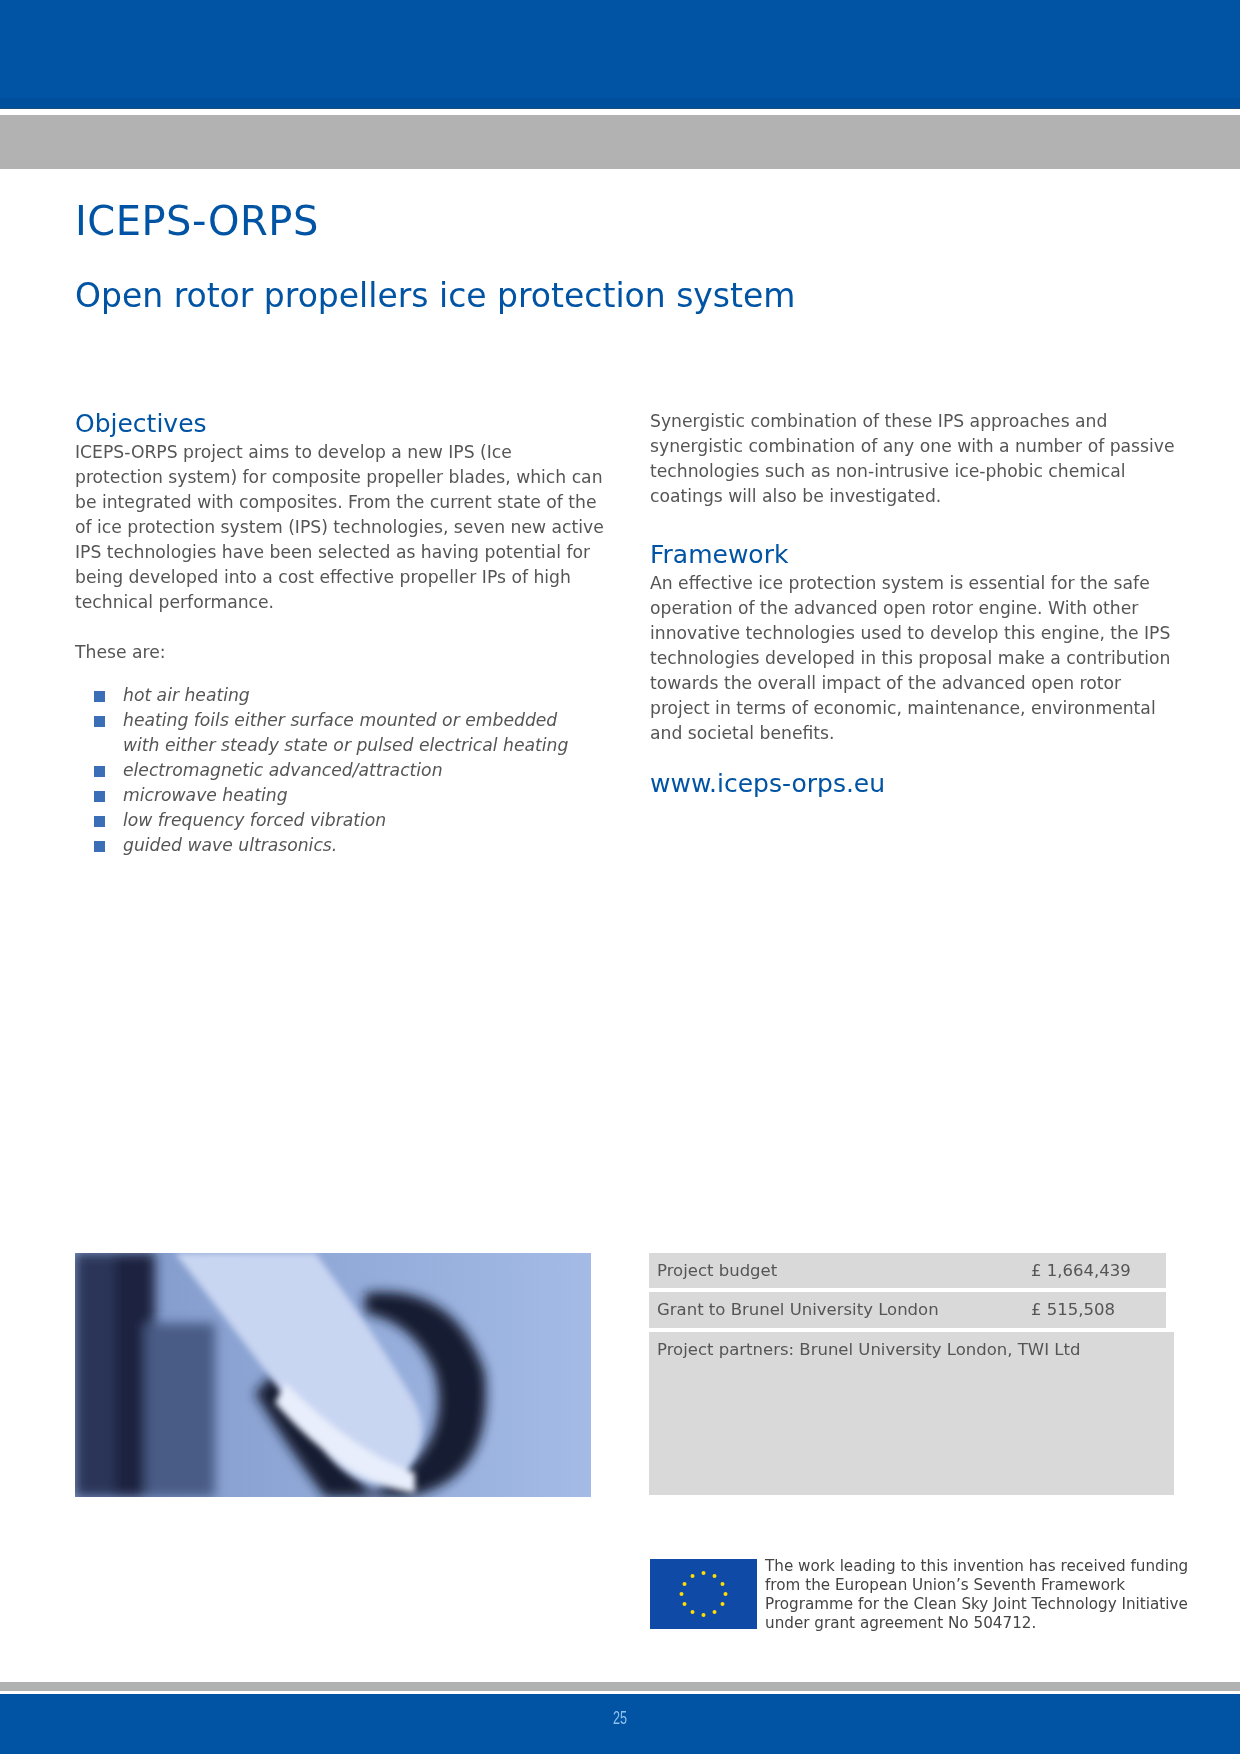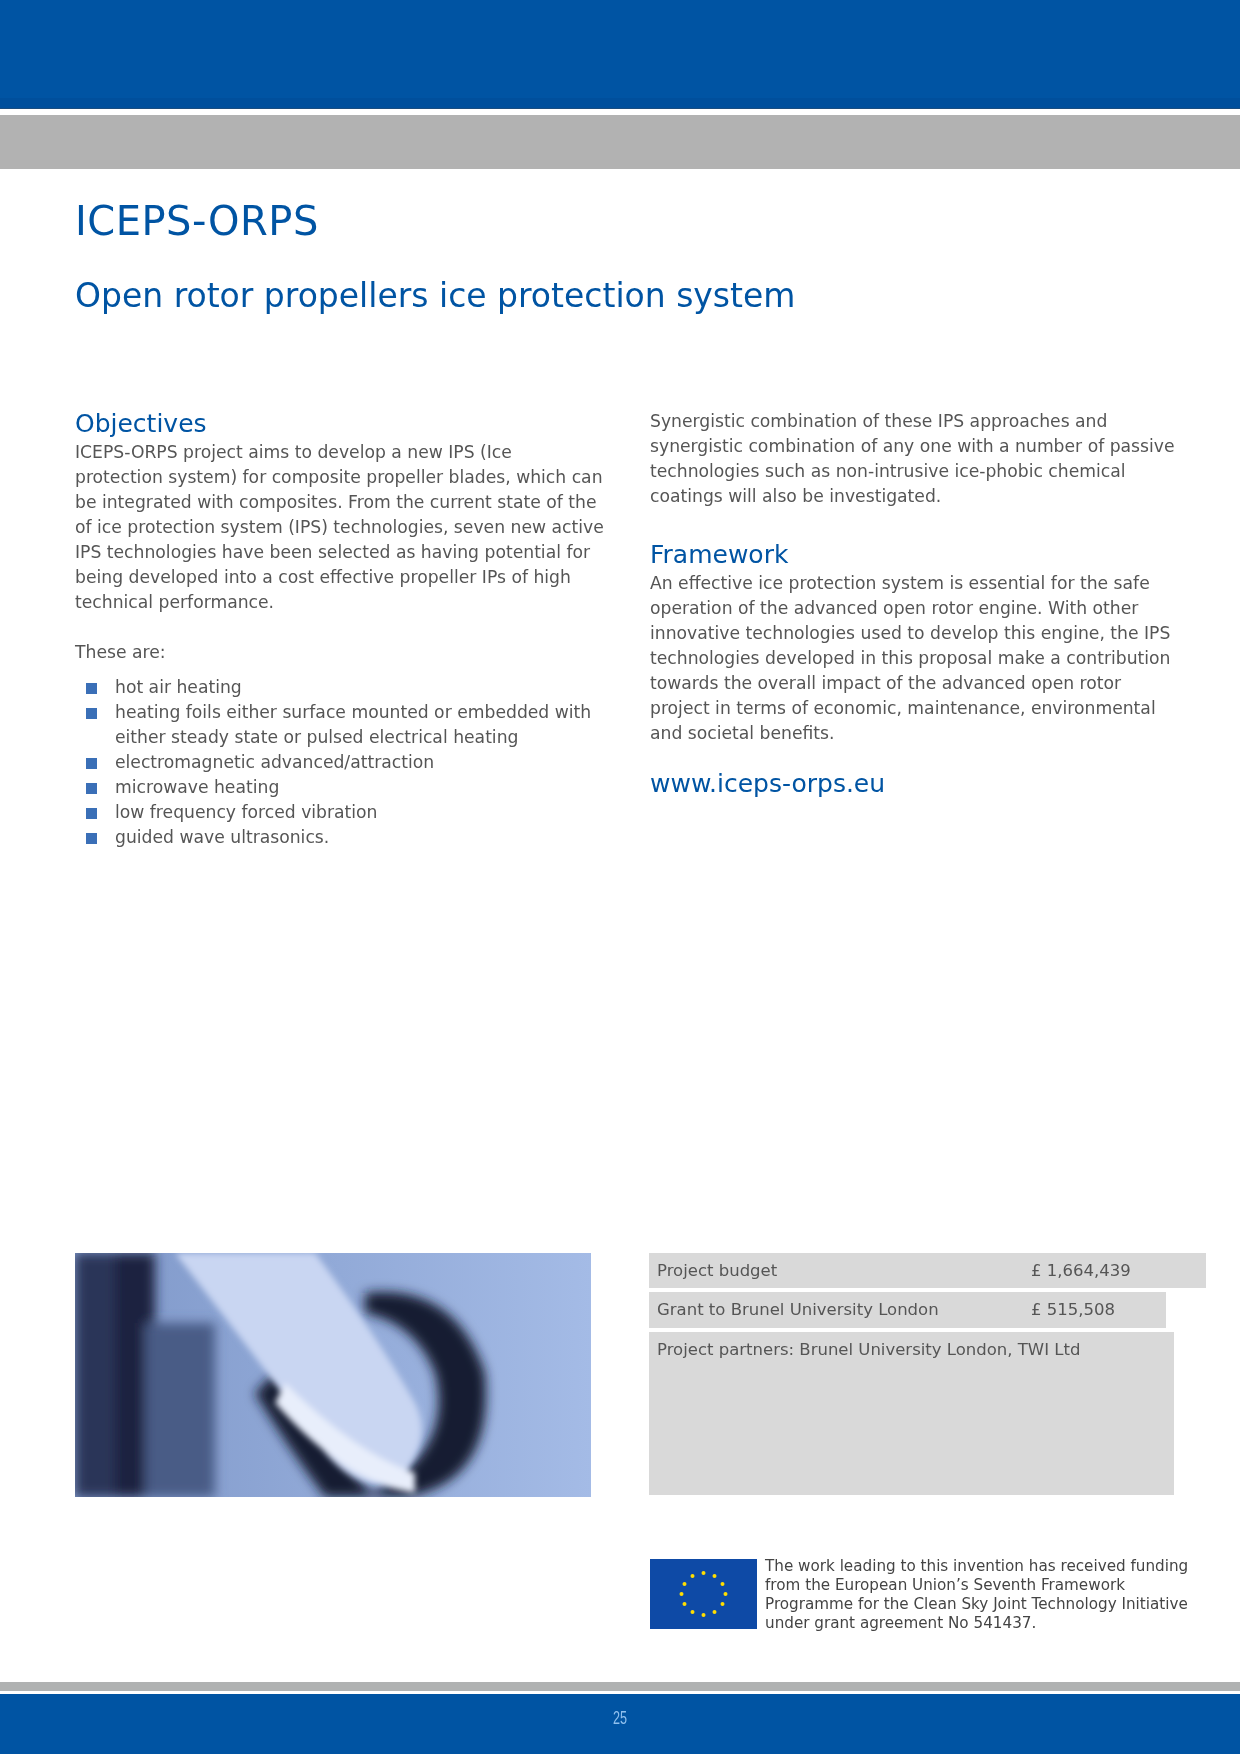--- a/index.html
+++ b/index.html
@@ -8,27 +8,27 @@
   .top-band-edge{position:absolute;left:0;top:98px;width:1240px;height:10px;background:#004f9c;border-bottom:1px solid #1b4d7f;}
   .top-gray{position:absolute;left:0;top:115px;width:1240px;height:54px;background:#b2b2b2;}
   .title{position:absolute;left:75px;top:198px;font-size:40px;color:#0054a3;letter-spacing:0.5px;font-family:"DejaVu Sans",sans-serif;}
   .subtitle{position:absolute;left:75px;top:276px;font-size:33px;color:#0054a3;font-family:"DejaVu Sans",sans-serif;}
   .col{position:absolute;font-size:17.2px;line-height:25px;color:#555555;}
   .col-left{left:75px;top:408px;width:530px;}
   .col-right{left:650px;top:409px;width:530px;}
   h2{margin:0;font-weight:normal;color:#0054a3;font-size:25px;line-height:32px;}
   p{margin:0;}
   .gap{height:25px;}
-  ul.bullets{list-style:none;margin:10px;padding:0;}
+  ul.bullets{list-style:none;margin:18px;padding:0;font-style:italic;}
   ul.bullets li{position:relative;padding-left:30px;}
   ul.bullets li .sq{position:absolute;left:1px;top:8px;width:11px;height:11px;background:#3a6fb7;}
   .link{color:#0054a3;font-size:25px;line-height:32px;margin-top:22px;display:block;text-decoration:none;}
   .photo{position:absolute;left:75px;top:1253px;width:516px;height:244px;overflow:hidden;background:#8ea7d6;}
   .table-row{position:absolute;left:649px;width:517px;background:#d9d9d9;font-size:16.5px;color:#555555;}
-  .row1{top:1253px;height:35px;padding-left:40px;}
+  .row1{top:1253px;height:35px;}
   .row2{top:1292px;height:36px;text-align:center;}
   .row3{top:1332px;height:163px;padding-left:8px;}
   .cell-label{position:absolute;left:8px;top:8px;}
   .cell-value{position:absolute;left:382px;top:8px;}
   .eu-flag{position:absolute;left:650px;top:1559px;width:107px;height:70px;background:#0e4aa6;}
   .eu-text{position:absolute;left:765px;top:1557px;width:450px;font-family:"DejaVu Sans",sans-serif;font-size:15.2px;line-height:19px;color:#444444;}
   .bottom-gray{position:absolute;left:0;top:1682px;width:1240px;height:9px;background:#b0b2b2;}
   .bottom-band{position:absolute;left:0;top:1694px;width:1240px;height:60px;background:#0054a3;}
   .page-num{position:absolute;left:0;top:1708px;width:1240px;text-align:center;font-size:18px;color:#8fc0ee;font-family:"Liberation Sans",sans-serif;transform:scaleX(0.7);}
 </style>
@@ -117,17 +117,17 @@
       <circle cx="64.5" cy="53" r="2"></circle>
       <circle cx="53.5" cy="56" r="2"></circle>
       <circle cx="42.5" cy="53" r="2"></circle>
       <circle cx="34.5" cy="45" r="2"></circle>
       <circle cx="31.5" cy="35" r="2"></circle>
       <circle cx="34.5" cy="25" r="2"></circle>
       <circle cx="42.5" cy="17" r="2"></circle>
     </g>
   </svg>
 </div>
-<div class="eu-text">The work leading to this invention has received funding from the European Union’s Seventh Framework Programme for the Clean Sky Joint Technology Initiative under grant agreement No 541437.</div>
+<div class="eu-text">The work leading to this invention has received funding from the European Union’s Seventh Framework Programme for the Clean Sky Joint Technology Initiative under grant agreement No 504712.</div>
 
 <div class="bottom-gray"></div>
 <div class="bottom-band"></div>
 <div class="page-num">25</div>
 
 </body></html>

